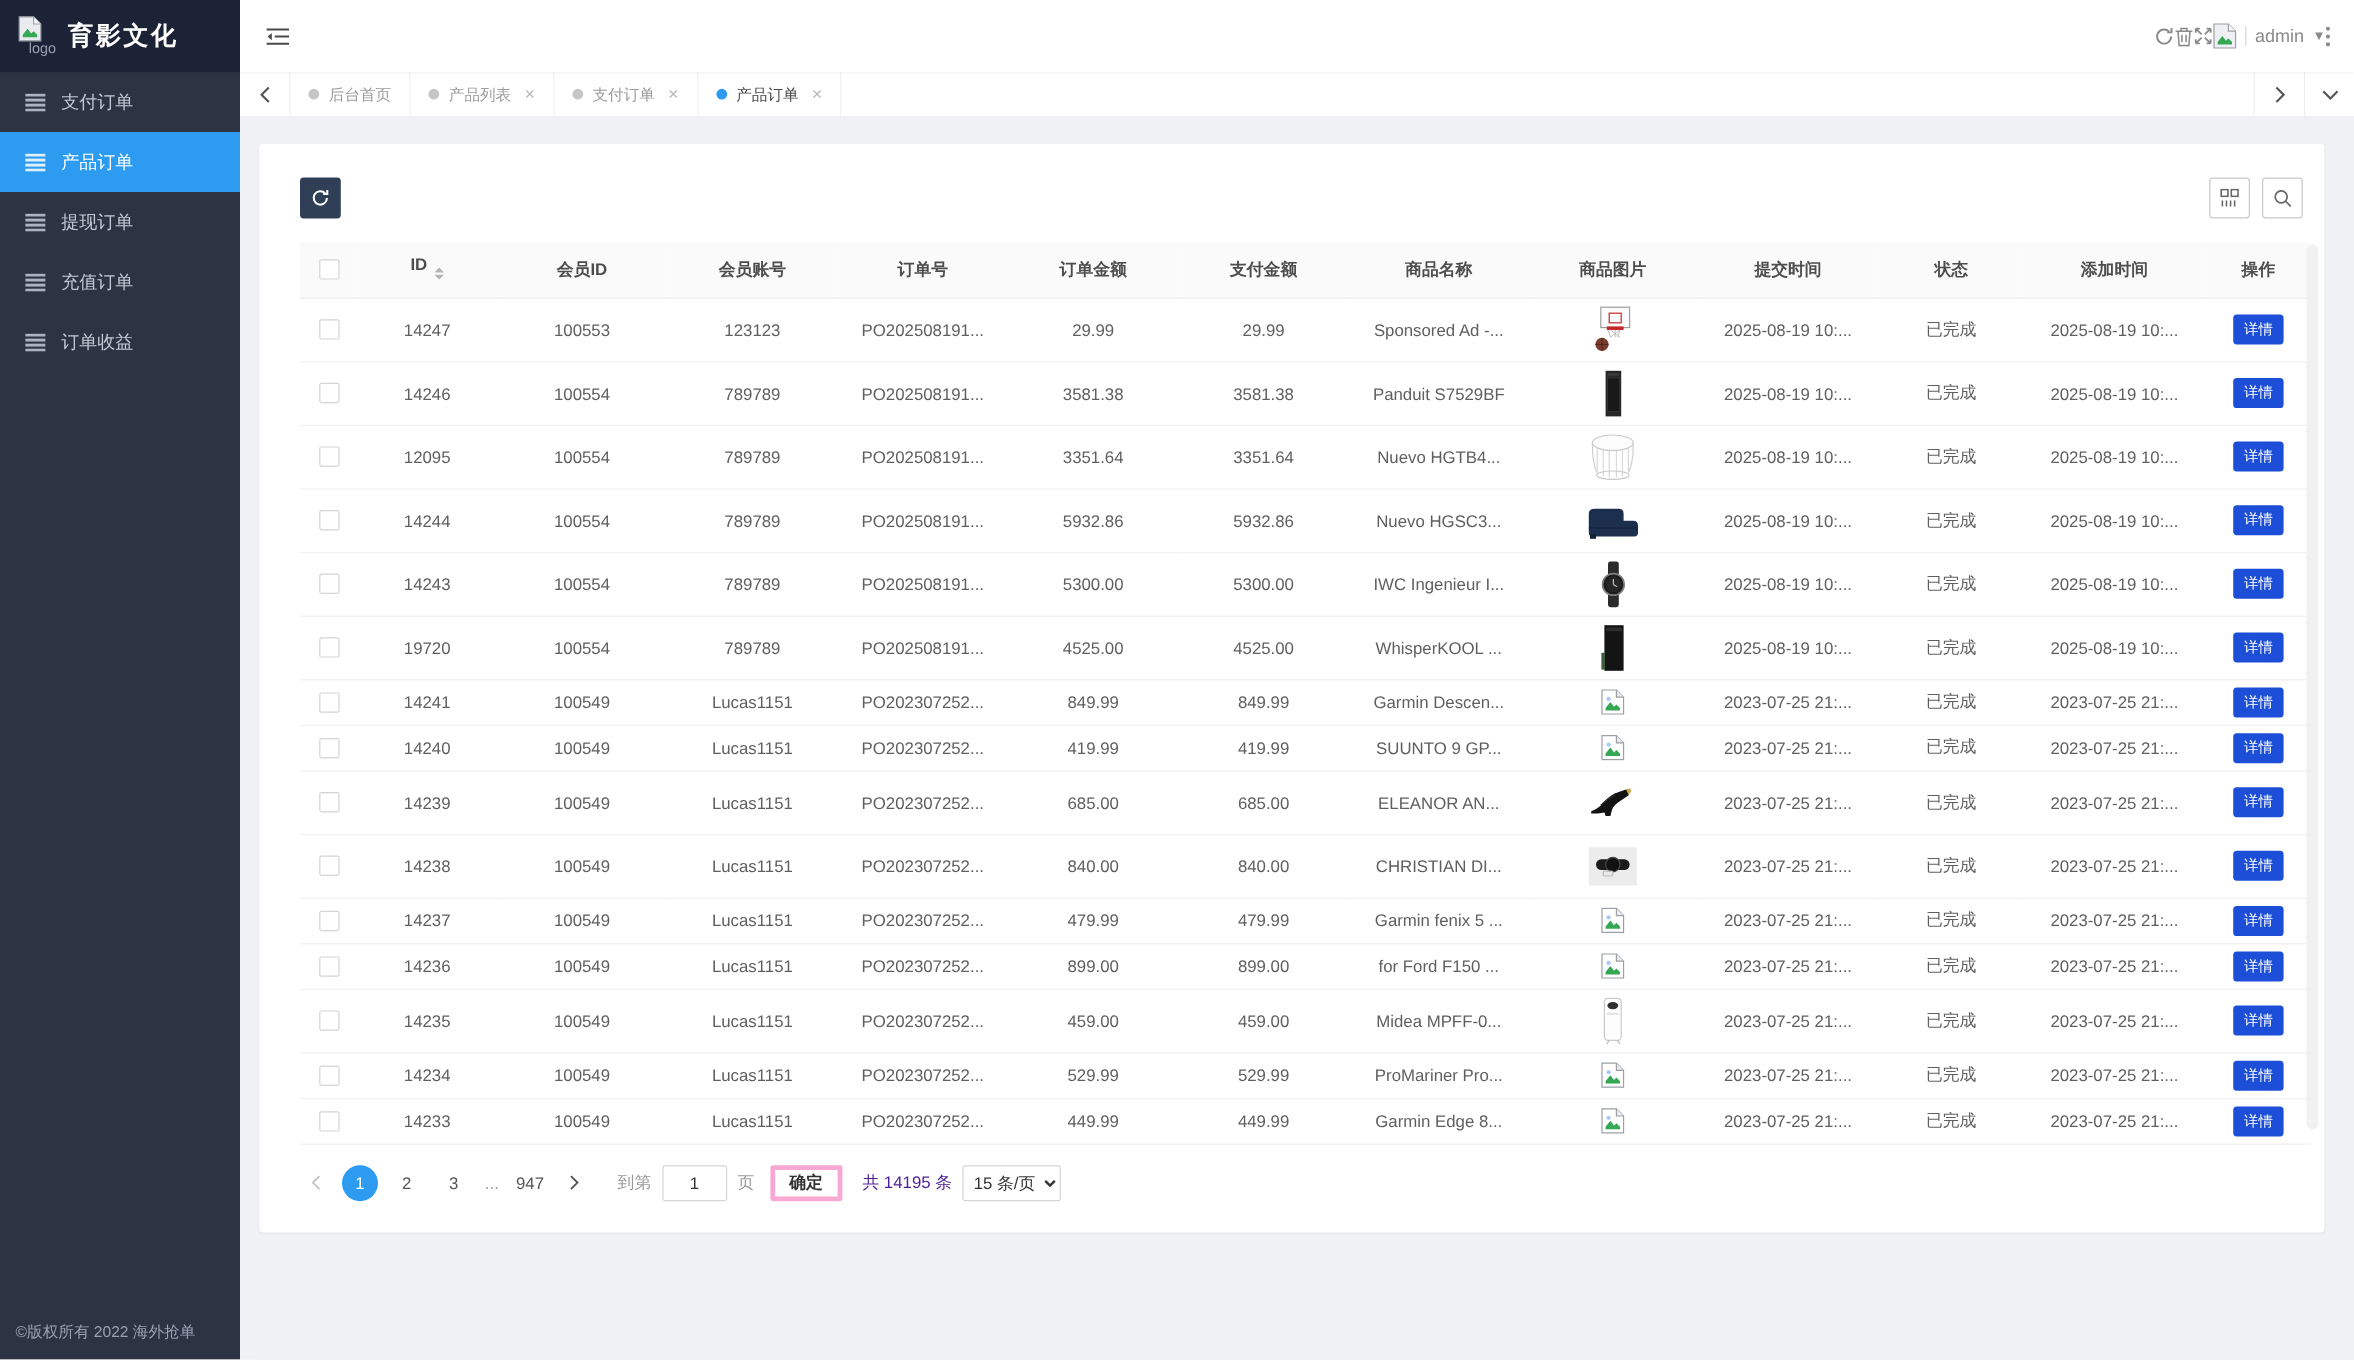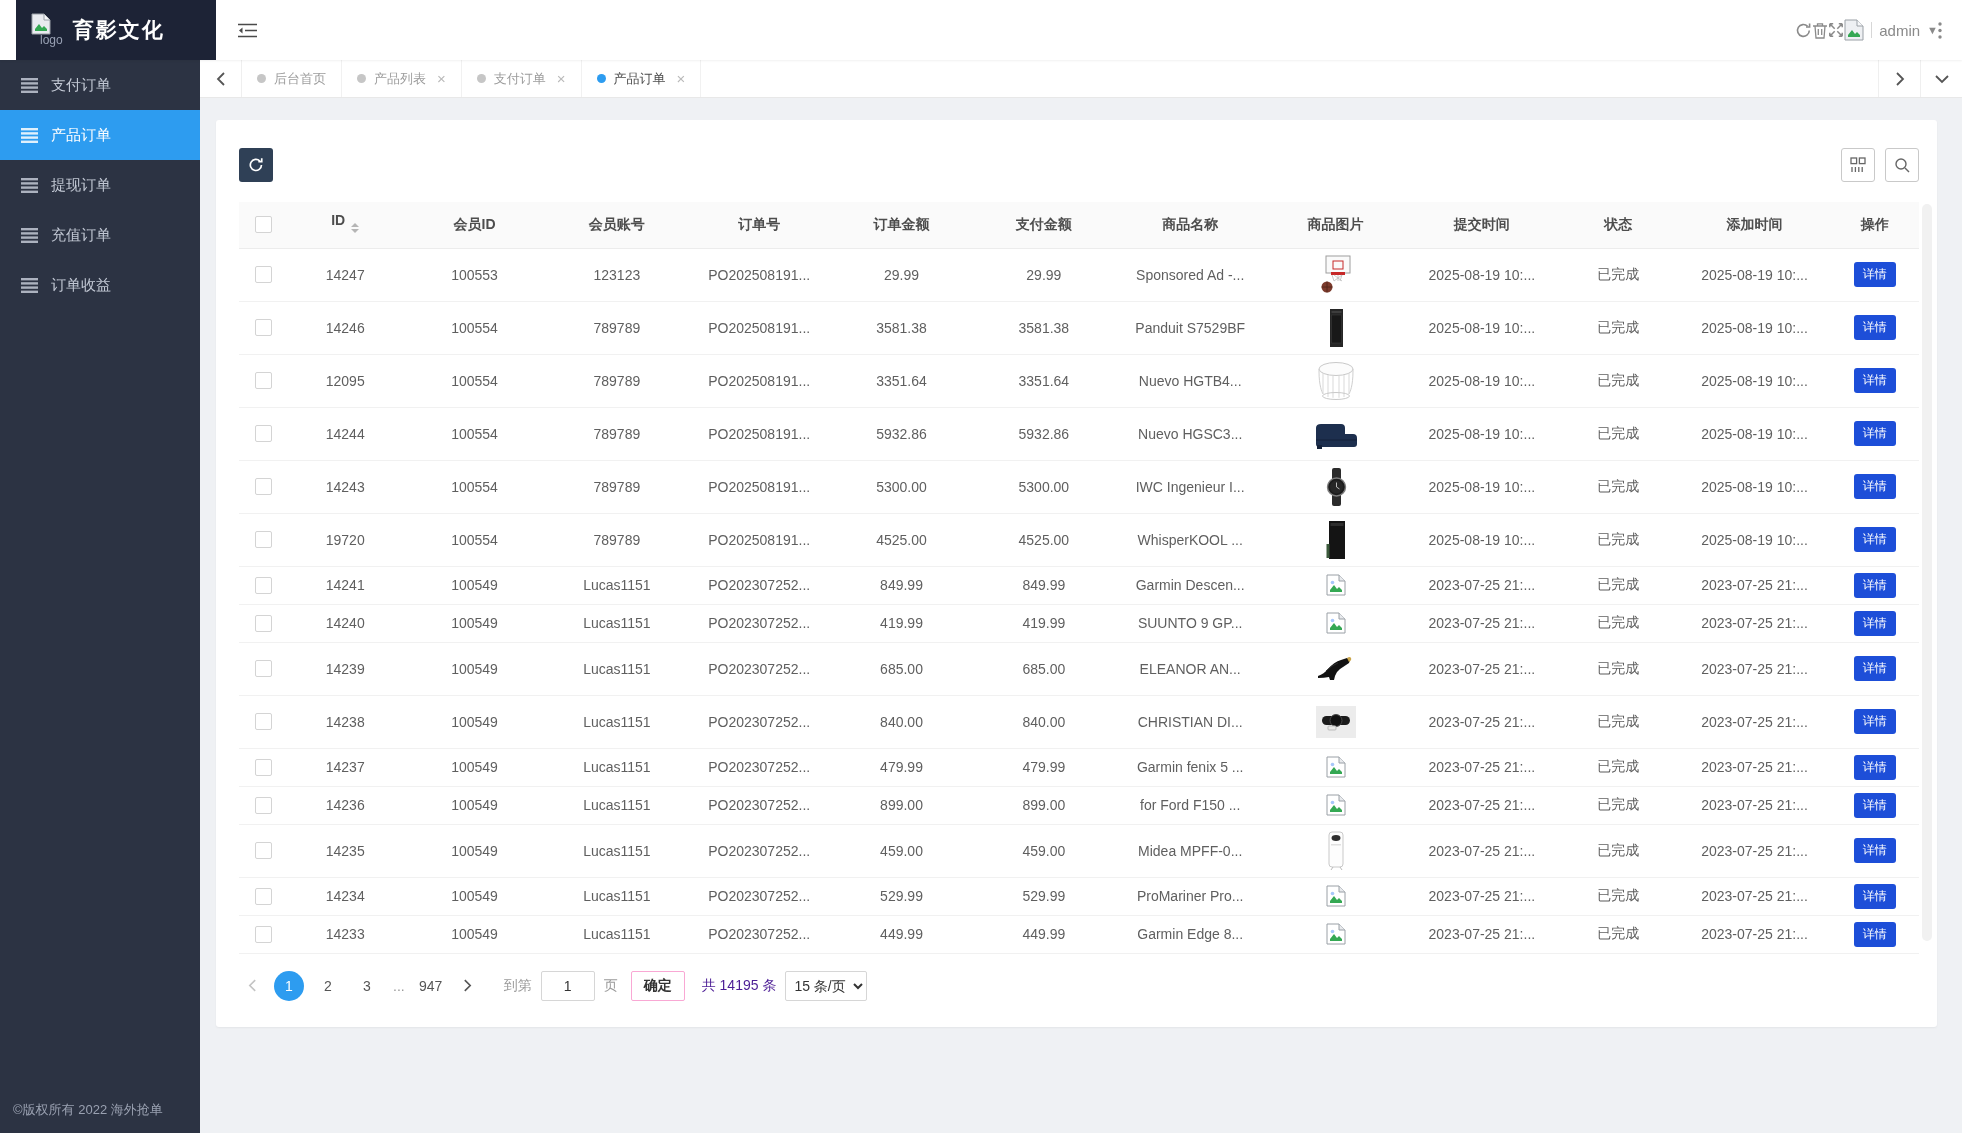--- a/index.html
+++ b/index.html
@@ -3,21 +3,21 @@
 <meta charset="utf-8">
 <style>
   * { margin:0; padding:0; box-sizing:border-box; }
   html,body { width:1962px; height:1133px; }
   body {
     font-family:"Liberation Sans","DejaVu Sans",sans-serif;
     background:#eff1f4; position:relative; overflow:hidden; color:#333;
   }
   
   .header { position:absolute; top:0; left:0; right:0; height:60px; background:#fff; display:flex; z-index:5; box-shadow:0 1px 2px rgba(0,0,0,.06); }
-  .logo-block { width:200px; height:60px; background:#1d2336; display:flex; align-items:center; gap:10px; padding:16px 14px; flex:0 0 auto;margin-left:16px; }
+  .logo-block { width:200px; height:60px; background:#1d2336; display:flex; align-items:center; gap:10px; padding:16px 14px; flex:0 0 auto; }
   .logo-broken { display:flex; flex-direction:column; align-items:flex-start; }
   .logo-caption { color:#98a0b3; font-size:12px; margin-top:-2px; margin-left:10px; }
   .brand { font-size:21px; font-weight:bold; color:#fff; letter-spacing:2px; white-space:nowrap; }
   .nav { flex:1; display:flex; align-items:stretch; }
   .nav-toggle { width:62px; display:flex; align-items:center; justify-content:center; cursor:pointer; }
   .nav-item { padding:0 27px; display:flex; align-items:center; font-size:15px; color:#6e6e6e; cursor:pointer; white-space:nowrap; }
   .nav-item.active { background:#e8e8e8; color:#3c3c3c; }
   .header-right { display:flex; align-items:center; padding-right:20px; flex:0 0 auto; }
   .hicon { display:flex; align-items:center; justify-content:center; cursor:pointer; }
   .user { display:flex; align-items:center; gap:7px; cursor:pointer; color:#8a8a8a; font-size:15px; }
@@ -38,21 +38,21 @@
 
   
   .sidebar { position:absolute; top:60px; left:0; bottom:0; width:200px; background:#2c3343; z-index:4; }
   .side-item { height:50px; display:flex; align-items:center; gap:13px; padding:0 21px; color:#c3c9d5; font-size:15px; cursor:pointer; }
   .side-item.active { background:#2d9cf0; color:#fff; }
   .side-item svg { flex:0 0 auto; opacity:.85; }
   .side-footer { position:absolute; bottom:14px; left:13px; color:#9aa1b1; font-size:13px; }
 
   
   .main { position:absolute; top:98px; left:200px; right:0; bottom:0; background:#eff1f4; }
-  .card { background:#fff; margin:22px 25px 0 16px; border-radius:3px; padding:28px 18px 26px 23px; position:relative; box-shadow:0 1px 2px rgba(0,0,0,.05); }
+  .card { background:#fff; margin:22px 25px 0 16px; border-radius:3px; padding:28px 18px 26px 34px; position:relative; box-shadow:0 1px 2px rgba(0,0,0,.05); }
   .toolbar { display:flex; justify-content:space-between; align-items:center; margin-bottom:20px; }
   .btn-refresh { width:34px; height:34px; background:#2f4056; border-radius:3px; display:flex; align-items:center; justify-content:center; cursor:pointer; border:none; }
   .toolbar-right { display:flex; gap:10px; }
   .btn-outline { width:34px; height:34px; background:#fff; border:1px solid #c9c9c9; border-radius:3px; display:flex; align-items:center; justify-content:center; cursor:pointer; }
 
   table { width:100%; border-collapse:collapse; table-layout:fixed; }
   thead th { height:46px; font-size:14px; color:#4d4d4d; font-weight:bold; background:#fafafa; border-bottom:1px solid #ececec; text-align:center; }
   tbody td { text-align:center; font-size:14px; color:#5f5f5f; border-bottom:1px solid #f1f1f1; padding:6px 4px; overflow:hidden; white-space:nowrap; }
   .pimg { display:inline-flex; align-items:center; justify-content:center; vertical-align:middle; }
   .detail-btn { display:inline-block; background:#1d4ed8; color:#fff; font-size:12px; padding:4px 9px; border-radius:3px; cursor:pointer; }
@@ -65,21 +65,21 @@
 
   
   .pagination { display:flex; align-items:center; gap:9px; margin-top:17px; font-size:14px; color:#666; }
   .pg-arrow { width:26px; height:30px; display:flex; align-items:center; justify-content:center; cursor:pointer; }
   .page-btn { min-width:30px; height:30px; display:flex; align-items:center; justify-content:center; cursor:pointer; color:#555; border-radius:50%; }
   .page-btn.current { background:#2d9cf0; color:#fff; width:30px; }
   .page-ellipsis { color:#999; padding:0 2px; }
   .goto-label { color:#9a9a9a; margin-left:14px; }
   .goto-suffix { color:#9a9a9a; }
   .goto-input { width:54px; height:30px; border:1px solid #d6d6d6; text-align:center; font-size:14px; color:#333; border-radius:2px; outline:none; }
-  .confirm-btn { height:30px; padding:0 12px; border:1px solid #f9a8d4; background:#fff; font-weight:bold; color:#333; border-radius:2px; font-size:14px; cursor:pointer; margin-left:4px; }
+  .confirm-btn { height:30px; padding:0 12px; border:4px solid #f9a8d4; background:#fff; font-weight:bold; color:#333; border-radius:2px; font-size:14px; cursor:pointer; margin-left:4px; }
   .total { color:#4c1d95; margin-left:8px; }
   .per-page { height:30px; border:1px solid #d6d6d6; border-radius:2px; font-size:14px; color:#333; padding:0 4px; background:#fff; }
 </style>
 </head>
 <body>
 
 <div class="header">
   <div class="logo-block">
     <span class="logo-broken">
       <svg width="22" height="22" viewBox="0 0 20 22">

